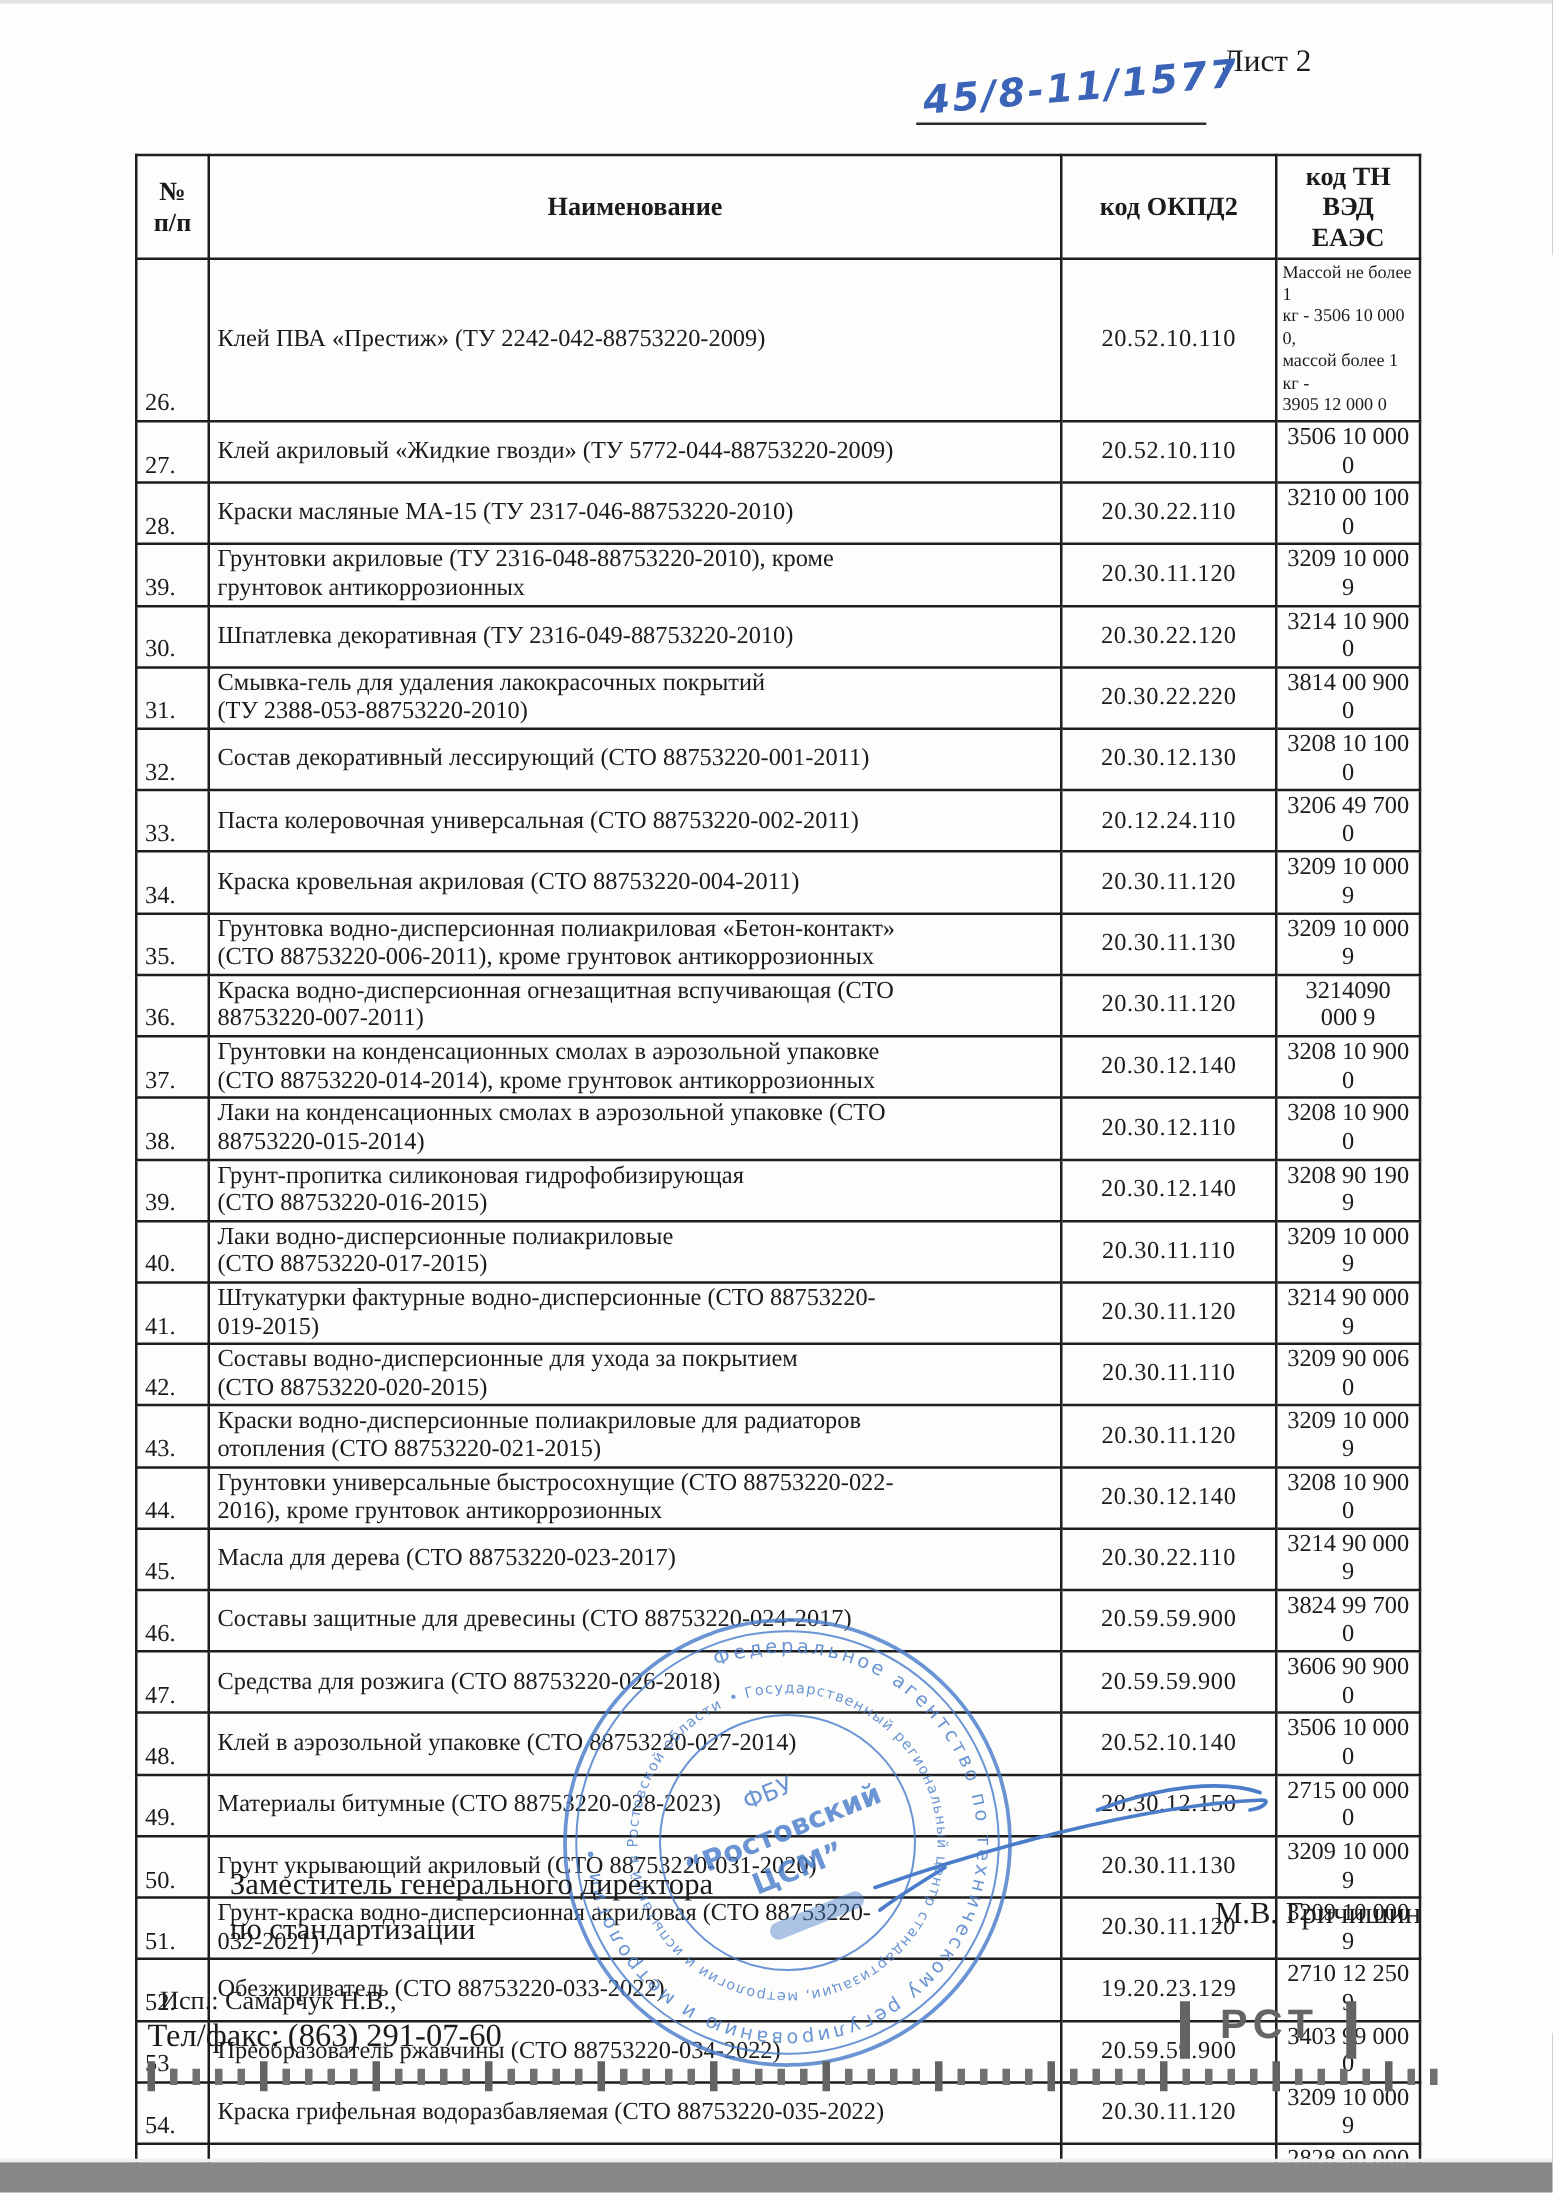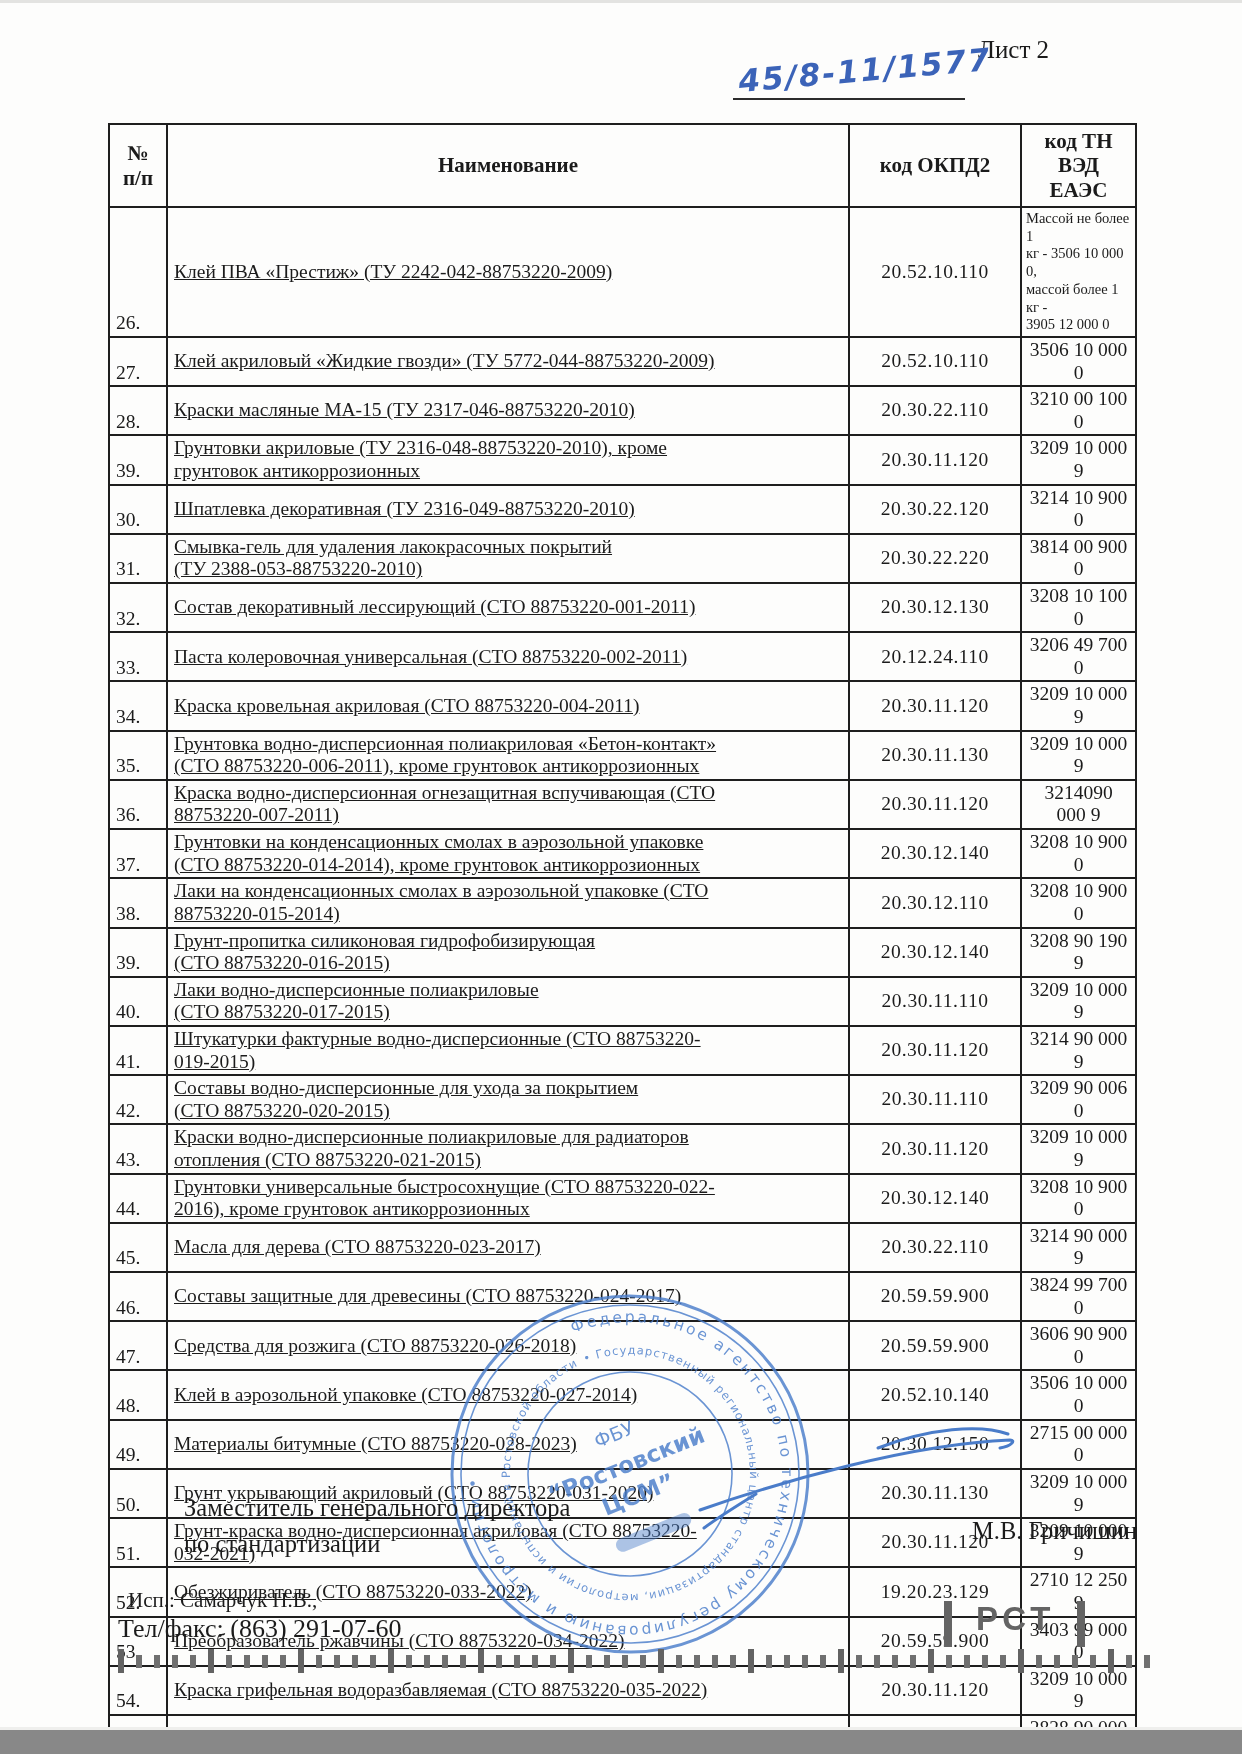--- a/index.html
+++ b/index.html
@@ -31,21 +31,21 @@
   }
   table.doc th, table.doc td{
     border:2.2px solid #1e1e1e;
     font-size:19.5px;line-height:1.16;
     padding:1px 6px;
     white-space:pre-line;
     overflow:hidden;
   }
   table.doc th{font-weight:bold;font-size:21px;text-align:center;vertical-align:middle;padding:4px 2px;}
   td.c-num{vertical-align:bottom;text-align:left;padding-left:9px;padding-bottom:2px;}
-  td.c-name{vertical-align:middle;text-align:left;padding-left:11px;padding-right:8px;text-decoration:underline;}
+  td.c-name{vertical-align:middle;text-align:left;padding-left:11px;padding-right:8px;}
   td.c-okpd{vertical-align:middle;text-align:center;letter-spacing:0.5px;}
   td.c-tnved{vertical-align:middle;text-align:center;}
   td.c-tnved.small{font-size:14.5px;line-height:1.22;text-align:left;padding:2px 4px;vertical-align:top;}
   tr.first-row td{height:112px;margin-left:17px;}
 
   .footer-line1{position:absolute;left:184px;top:1494px;font-size:24.5px;}
   .footer-line2{position:absolute;left:184px;top:1530px;font-size:24.5px;}
   .signer-name{position:absolute;left:972px;top:1517px;font-size:24.5px;}
   .executor{position:absolute;left:128px;top:1588px;font-size:21px;}
   .phone{position:absolute;left:118px;top:1614px;font-size:26px;}

